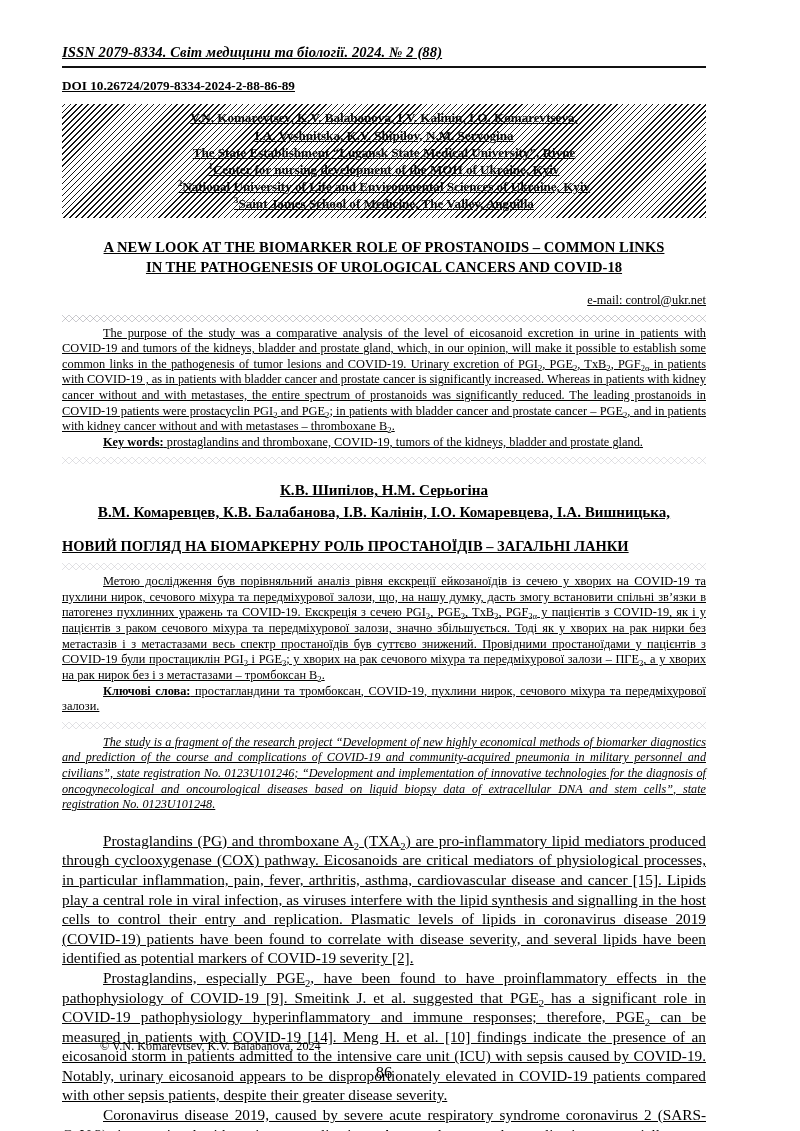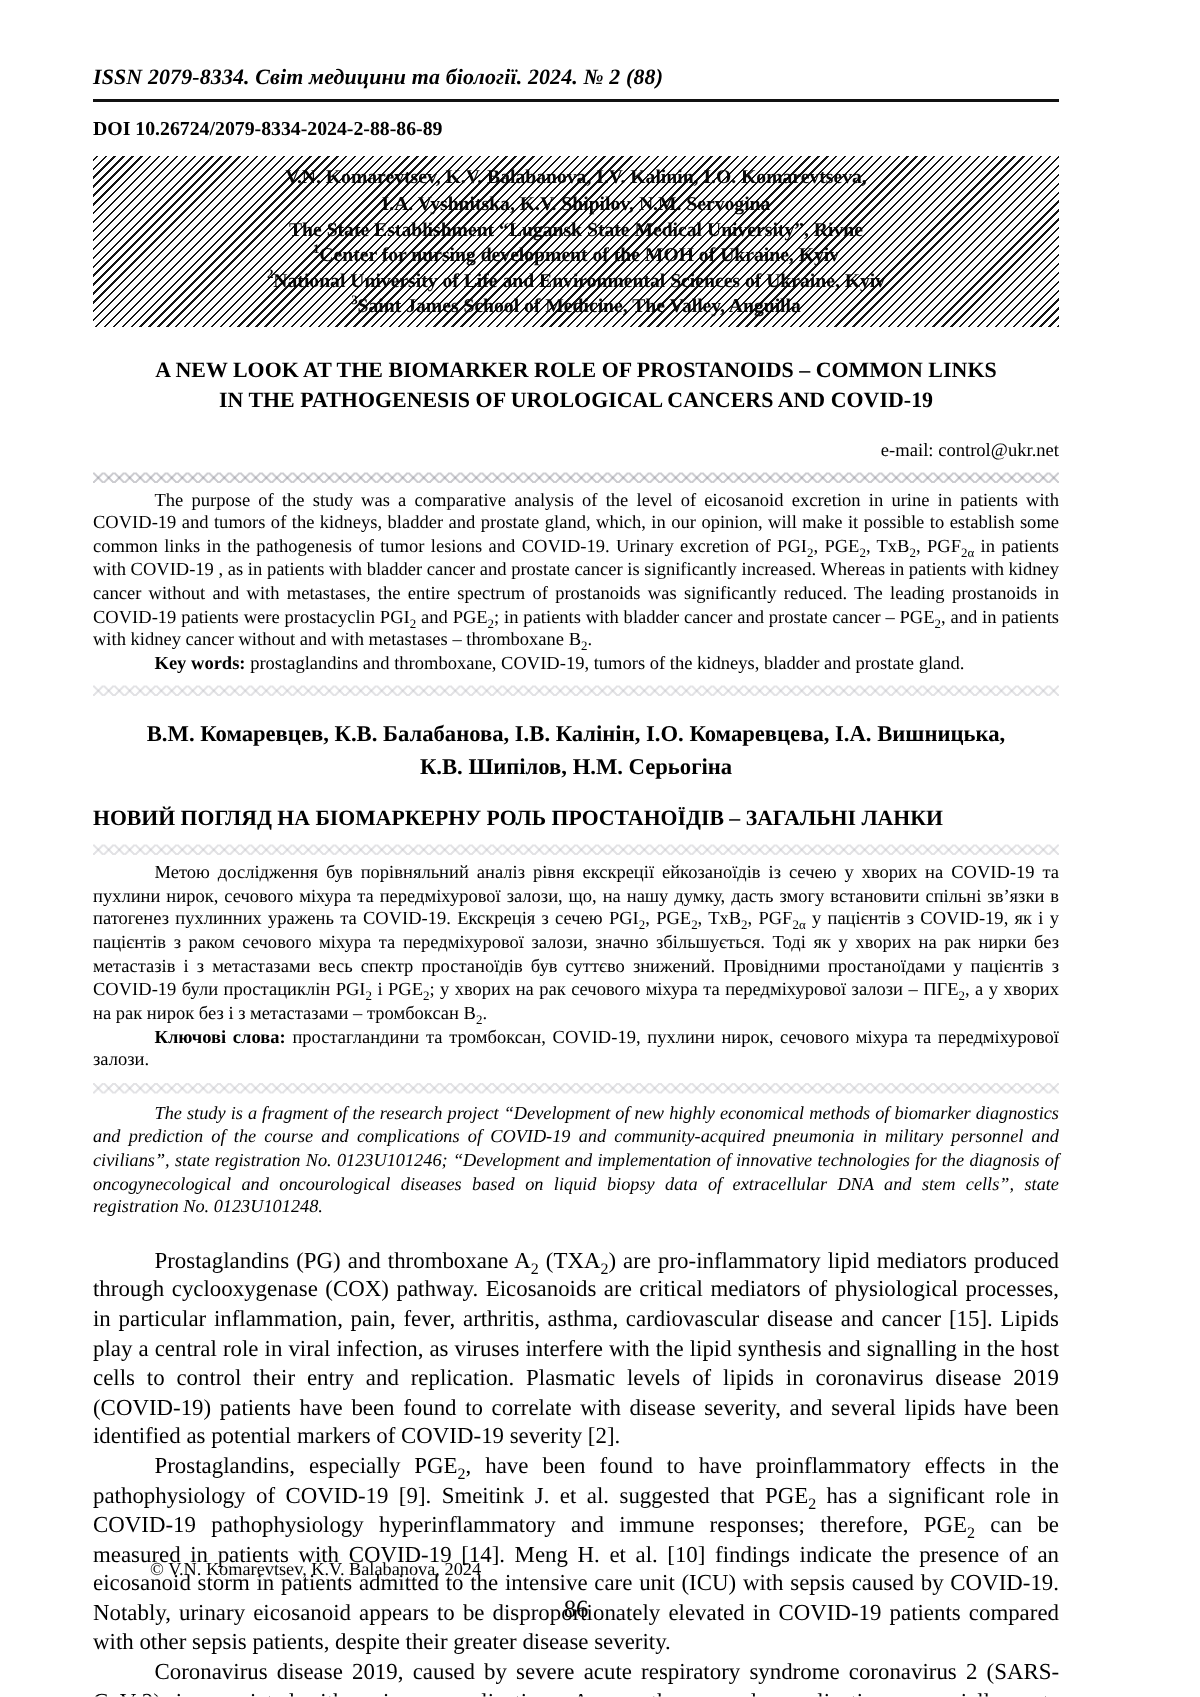--- a/index.html
+++ b/index.html
@@ -15,20 +15,21 @@
     color: #000000;
     position: relative;
     overflow: hidden;
   }
   .page {
     position: relative;
     width: 768px;
     height: 1131px;
     box-sizing: border-box;
     padding: 0 62px;
+    text-decoration: underline;
   }
 
   
   .runhead {
     padding-top: 44px;
     font-style: italic;
     font-weight: bold;
     font-size: 14.6px;
     letter-spacing: .1px;
     white-space: nowrap;
@@ -182,37 +183,37 @@
       <div>I.A. Vyshnitska, K.V. Shipilov, N.M. Servogina</div>
       <div>The State Establishment “Lugansk State Medical University”, Rivne</div>
       <div><sup>1</sup><span>Center for nursing development of the MOH of Ukraine, Kyiv</span></div>
       <div><sup>2</sup><span>National University of Life and Environmental Sciences of Ukraine, Kyiv</span></div>
       <div><sup>3</sup><span>Saint James School of Medicine, The Valley, Anguilla</span></div>
     </div>
   </div>
 
   <div class="title-en">
     <div>A NEW LOOK AT THE BIOMARKER ROLE OF PROSTANOIDS – COMMON LINKS</div>
-    <div>IN THE PATHOGENESIS OF UROLOGICAL CANCERS AND COVID-19</div>
+    <div>IN THE PATHOGENESIS OF UROLOGICAL CANCERS AND COVID-18</div>
   </div>
 
   <div class="email">e-mail: control@ukr.net</div>
 
   <div class="wave"></div>
 
   <div class="abstract">
     <p><span>The purpose of the study was a comparative analysis of the level of eicosanoid excretion in urine in patients with COVID-19 and tumors of the kidneys, bladder and prostate gland, which, in our opinion, will make it possible to establish some common links in the pathogenesis of tumor lesions and COVID-19. Urinary excretion of PGI</span><sub>2</sub><span>, PGE</span><sub>2</sub><span>, TxB</span><sub>2</sub><span>, PGF</span><sub>2α</sub><span> in patients with COVID-19 , as in patients with bladder cancer and prostate cancer is significantly increased. Whereas in patients with kidney cancer without and with metastases, the entire spectrum of prostanoids was significantly reduced. The leading prostanoids in COVID-19 patients were prostacyclin PGI</span><sub>2</sub><span> and PGE</span><sub>2</sub><span>; in patients with bladder cancer and prostate cancer – PGE</span><sub>2</sub><span>, and in patients with kidney cancer without and with metastases – thromboxane B</span><sub>2</sub><span>.</span></p>
     <p class="kw"><b>Key words:</b> <span>prostaglandins and thromboxane, COVID-19, tumors of the kidneys, bladder and prostate gland.</span></p>
   </div>
 
   <div class="wave faint"></div>
 
   <div class="authors-ua">
+    <div>К.В. Шипілов, Н.М. Серьогіна</div>
     <div>В.М. Комаревцев, К.В. Балабанова, І.В. Калінін, І.О. Комаревцева, І.А. Вишницька,</div>
-    <div>К.В. Шипілов, Н.М. Серьогіна</div>
   </div>
 
   <div class="title-ua">
     <div>НОВИЙ ПОГЛЯД НА БІОМАРКЕРНУ РОЛЬ ПРОСТАНОЇДІВ – ЗАГАЛЬНІ ЛАНКИ</div>
   </div>
 
   <div class="wave faint"></div>
 
   <div class="abstract">
     <p><span>Метою дослідження був порівняльний аналіз рівня екскреції ейкозаноїдів із сечею у хворих на COVID-19 та пухлини нирок, сечового міхура та передміхурової залози, що, на нашу думку, дасть змогу встановити спільні зв’язки в патогенез пухлинних уражень та COVID-19. Екскреція з сечею PGI</span><sub>2</sub><span>, PGE</span><sub>2</sub><span>, TxB</span><sub>2</sub><span>, PGF</span><sub>2α</sub><span> у пацієнтів з COVID-19, як і у пацієнтів з раком сечового міхура та передміхурової залози, значно збільшується. Тоді як у хворих на рак нирки без метастазів і з метастазами весь спектр простаноїдів був суттєво знижений. Провідними простаноїдами у пацієнтів з COVID-19 були простациклін PGI</span><sub>2</sub><span> і PGE</span><sub>2</sub><span>; у хворих на рак сечового міхура та передміхурової залози – ПГЕ</span><sub>2</sub><span>, а у хворих на рак нирок без і з метастазами – тромбоксан B</span><sub>2</sub><span>.</span></p>

